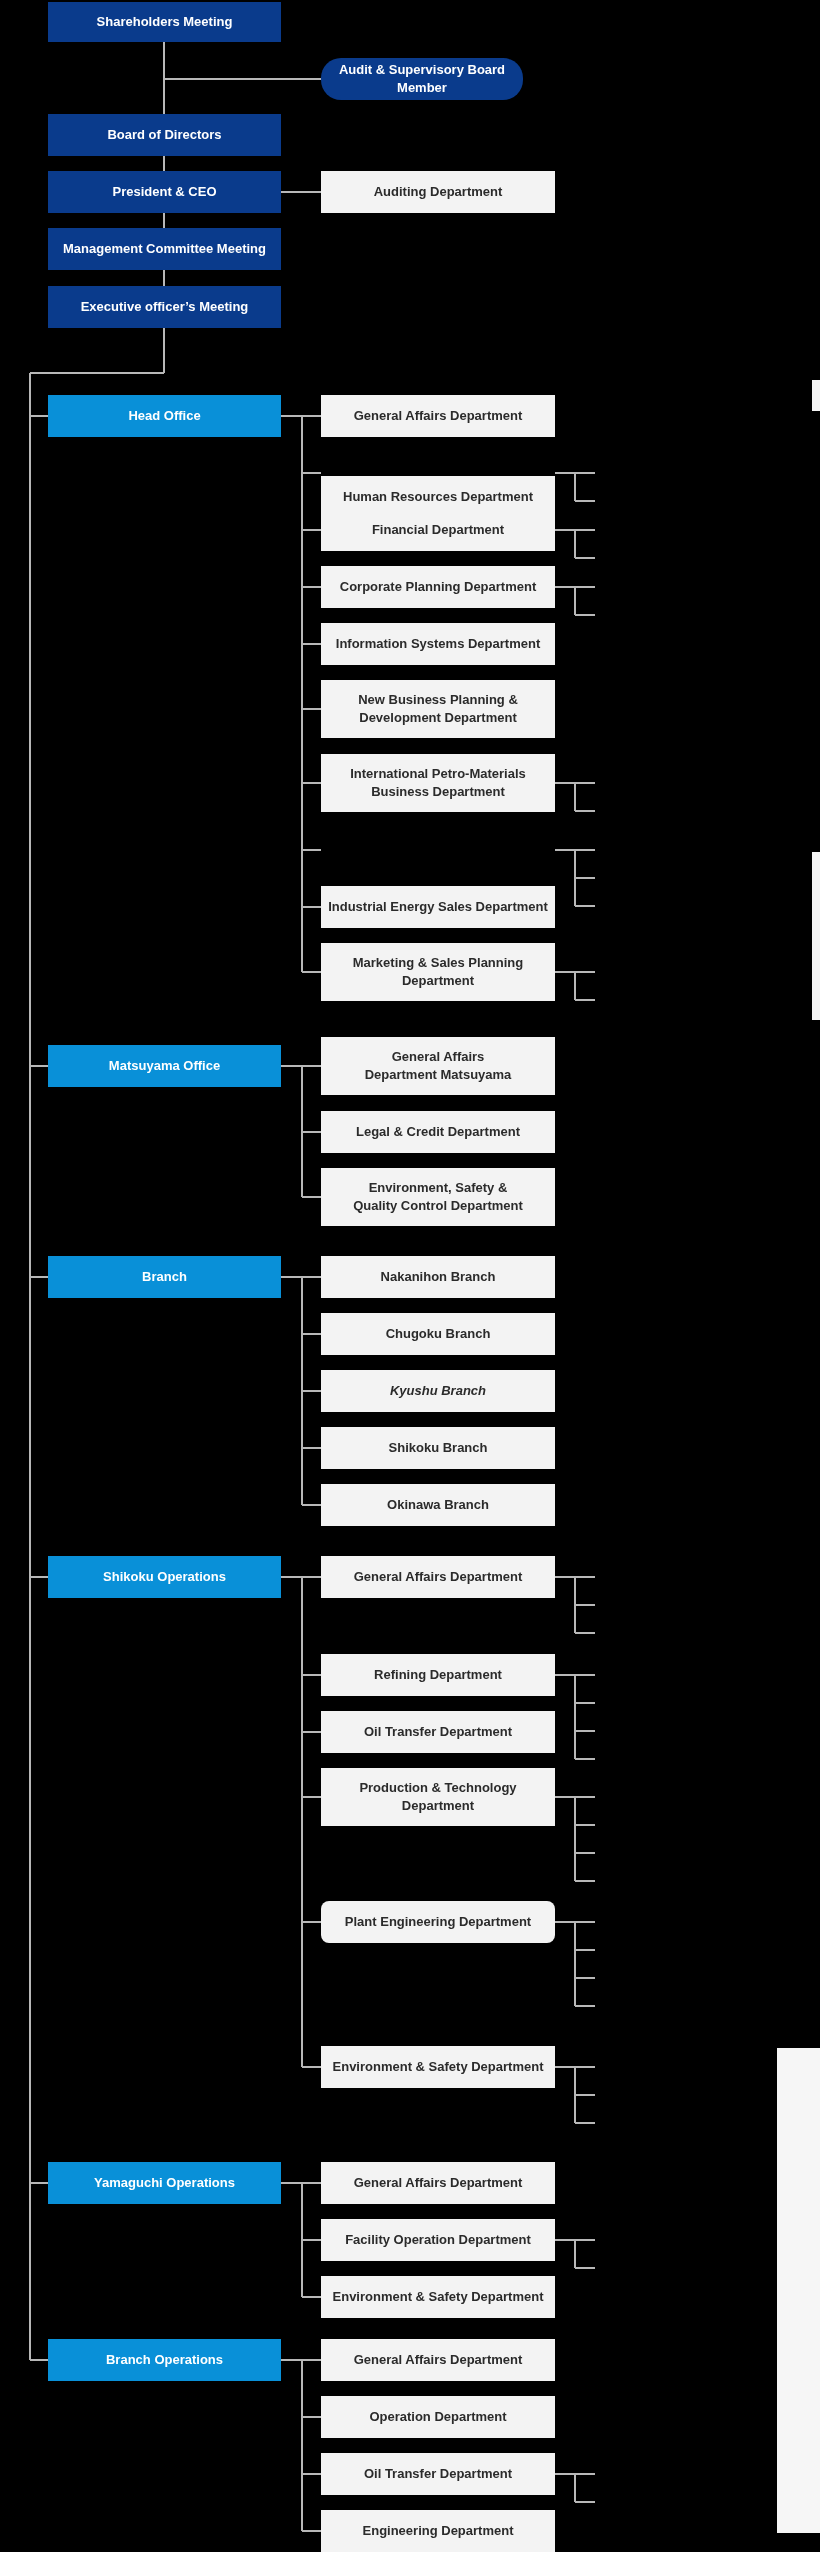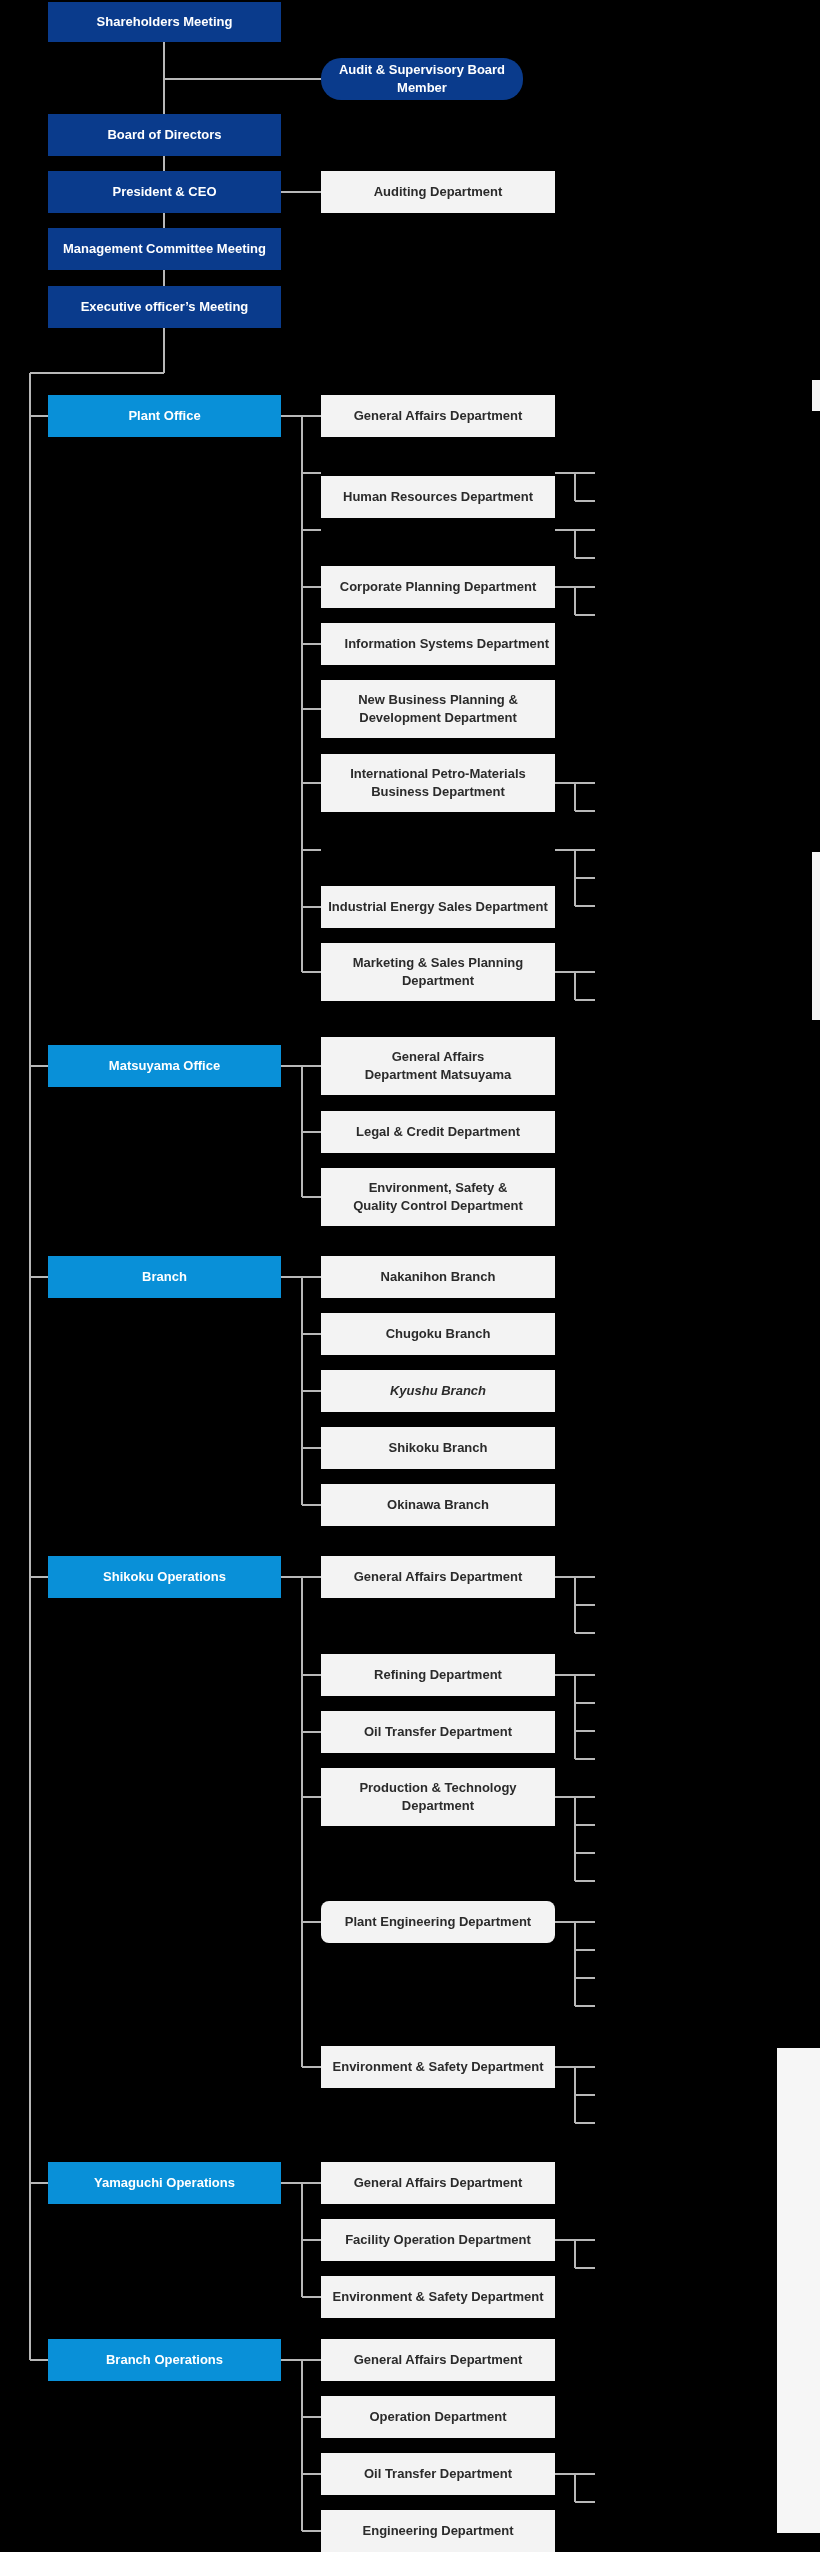--- a/index.html
+++ b/index.html
@@ -60,47 +60,50 @@
     </div>
     <div class="line" style="left: 164px; top: 78px; width: 157px; height: 2px;"></div>
     <div class="box dept" style="left: 321px; top: 171px; width: 234px; height: 42px;">
       <span class="lbl">Auditing Department</span>
     </div>
     <div class="line" style="left: 281px; top: 191px; width: 40px; height: 2px;"></div>
     <div class="line" style="left: 30px; top: 372px; width: 134px; height: 2px;"></div>
     <div class="line" style="left: 29px; top: 373px; width: 2px; height: 1987px;"></div>
     <div class="line" style="left: 30px; top: 415px; width: 18px; height: 2px;"></div>
     <div class="box blue" style="left: 48px; top: 395px; width: 233px; height: 42px;">
-      <span class="lbl">Plant Office</span>
+      <span class="lbl">Head Office</span>
     </div>
     <div class="line" style="left: 281px; top: 415px; width: 21px; height: 2px;"></div>
     <div class="line" style="left: 302px; top: 415px; width: 19px; height: 2px;"></div>
     <div class="box dept" style="left: 321px; top: 395px; width: 234px; height: 42px;">
       <span class="lbl">General Affairs Department</span>
     </div>
     <div class="line" style="left: 302px; top: 472px; width: 19px; height: 2px;"></div>
     <div class="box dept" style="left: 321px; top: 452px; width: 234px; height: 42px; margin-top: 24px;">
       <span class="lbl">Human Resources Department</span>
     </div>
     <div class="line" style="left: 555px; top: 472px; width: 40px; height: 2px;"></div>
     <div class="line" style="left: 574px; top: 473px; width: 2px; height: 28px;"></div>
     <div class="line" style="left: 575px; top: 500px; width: 20px; height: 2px;"></div>
     <div class="line" style="left: 302px; top: 529px; width: 19px; height: 2px;"></div>
+    <div class="box dept" style="left: 321px; top: 509px; width: 234px; height: 42px;">
+      <span class="lbl">Financial Department</span>
+    </div>
     <div class="line" style="left: 555px; top: 529px; width: 40px; height: 2px;"></div>
     <div class="line" style="left: 574px; top: 530px; width: 2px; height: 28px;"></div>
     <div class="line" style="left: 575px; top: 557px; width: 20px; height: 2px;"></div>
     <div class="line" style="left: 302px; top: 586px; width: 19px; height: 2px;"></div>
     <div class="box dept" style="left: 321px; top: 566px; width: 234px; height: 42px;">
       <span class="lbl">Corporate Planning Department</span>
     </div>
     <div class="line" style="left: 555px; top: 586px; width: 40px; height: 2px;"></div>
     <div class="line" style="left: 574px; top: 587px; width: 2px; height: 28px;"></div>
     <div class="line" style="left: 575px; top: 614px; width: 20px; height: 2px;"></div>
     <div class="line" style="left: 302px; top: 643px; width: 19px; height: 2px;"></div>
-    <div class="box dept" style="left: 321px; top: 623px; width: 234px; height: 42px; justify-content: flex-end;">
+    <div class="box dept" style="left: 321px; top: 623px; width: 234px; height: 42px;">
       <span class="lbl">Information Systems Department</span>
     </div>
     <div class="line" style="left: 302px; top: 708px; width: 19px; height: 2px;"></div>
     <div class="box dept" style="left: 321px; top: 680px; width: 234px; height: 58px;">
       <span class="lbl">New Business Planning &amp;
 Development Department</span>
     </div>
     <div class="line" style="left: 302px; top: 782px; width: 19px; height: 2px;"></div>
     <div class="box dept" style="left: 321px; top: 754px; width: 234px; height: 58px;">
       <span class="lbl">International Petro-Materials

